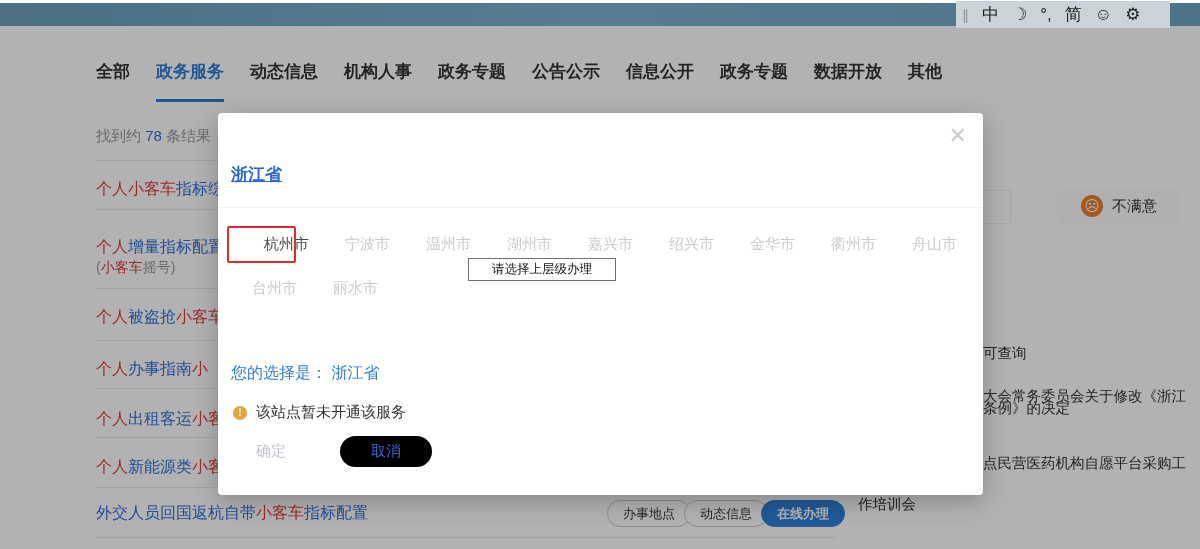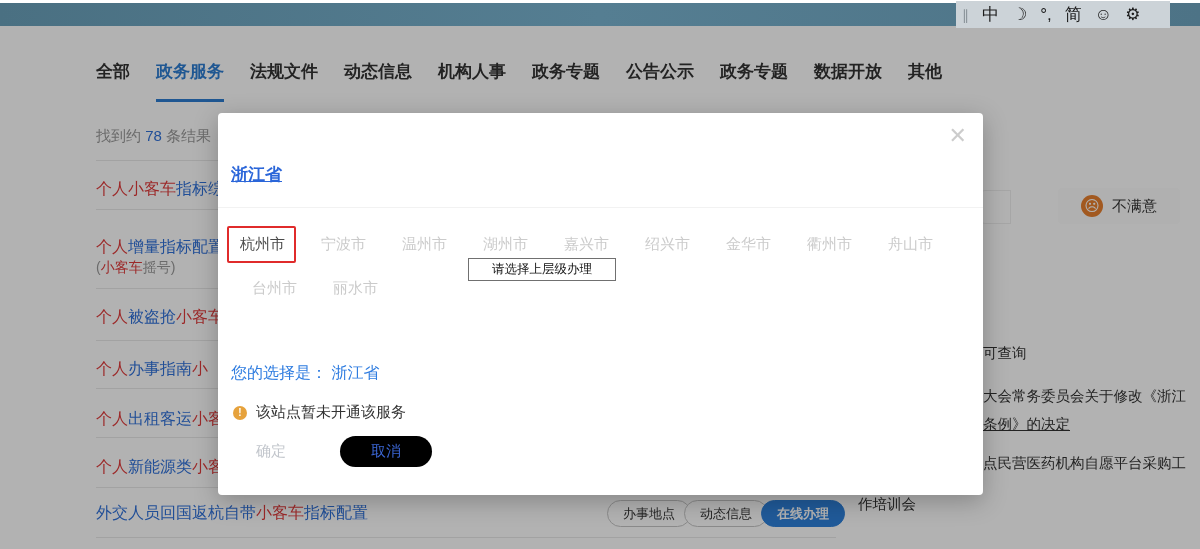--- a/index.html
+++ b/index.html
@@ -49,39 +49,39 @@
   .dissatisfied { position:absolute; left:1058px; top:188px; width:122px; height:36px;
     background:#fdfdfd; border-radius:4px; display:flex; align-items:center;
     justify-content:center; gap:9px; cursor:pointer; }
   .sad-face { width:22px; height:22px; border-radius:50%; background:#e8802f;
     color:#fff; font-size:15px; line-height:22px; text-align:center; }
   .dissatisfied .lbl { font-size:15px; color:#333; }
 
   .frag { position:absolute; font-size:14.5px; color:#333; white-space:nowrap; }
   .frag0 { left:983px; top:344px; }
   .frag1 { left:983px; top:387px; }
-  .frag2 { left:983px; top:415px;text-decoration:underline; }
+  .frag2 { left:983px; top:399px; }
   .frag3 { left:983px; top:454px; }
   .frag4 { left:858px; top:495px; }
 
   
   .modal { position:absolute; left:218px; top:113px; width:765px; height:382px;
     background:#fff; border-radius:4px; box-shadow:0 6px 24px rgba(0,0,0,.25); z-index:10; }
   .modal .close { position:absolute; top:12px; right:16px; font-size:22px;
     color:#ccc; cursor:pointer; line-height:1; }
   .province { position:absolute; left:13px; top:50px; font-size:17px; font-weight:bold;
     color:#2b66d9; text-decoration:underline; cursor:pointer; }
   .sect-line { position:absolute; top:94px; left:0; width:765px; height:1px; background:#f2f2f2; }
 
   .city-row { position:absolute; display:flex; }
   .city-row1 { left:22px; top:122px; }
   .city-row2 { left:34px; top:166px; }
   .city { width:48px; margin-right:33px; font-size:15px; color:#cbcbcb;
     cursor:pointer; white-space:nowrap; }
-  .city.enabled { color:#4a4a4a; }
+  .city.enabled { color:#4a4a4a;margin-left:24px; }
 
   .hl-box { position:absolute; left:9px; top:113px; width:69px; height:37px;
     border:2px solid #e02b2b; border-radius:2px; z-index:20; pointer-events:none; }
 
   .tooltip { position:absolute; left:250px; top:145px; background:#fff;
     border:1px solid #707070; font-size:12.5px; color:#111; padding:2px 23px;
     z-index:15; white-space:nowrap; }
 
   .selection { position:absolute; left:13px; top:250px; font-size:16px; color:#2e7ce0; }
   .warning { position:absolute; left:15px; top:290px; display:flex; align-items:center; }
@@ -107,25 +107,25 @@
   <span class="glyph">☽</span>
   <span class="glyph">°,</span>
   <span class="glyph">简</span>
   <span class="glyph">☺</span>
   <span class="glyph">⚙</span>
 </div>
 
 <div class="nav">
   <span class="tab">全部</span>
   <span class="tab active">政务服务</span>
-  <span class="tab">法规文件</span>
   <span class="tab">动态信息</span>
   <span class="tab">机构人事</span>
   <span class="tab">政务专题</span>
   <span class="tab">公告公示</span>
+  <span class="tab">信息公开</span>
   <span class="tab">政务专题</span>
   <span class="tab">数据开放</span>
   <span class="tab">其他</span>
 </div>
 
 <div class="summary">
   <span data-color="gray">找到约</span>
   <span data-color="blue">78</span>
   <span data-color="gray">条结果</span>
 </div>

